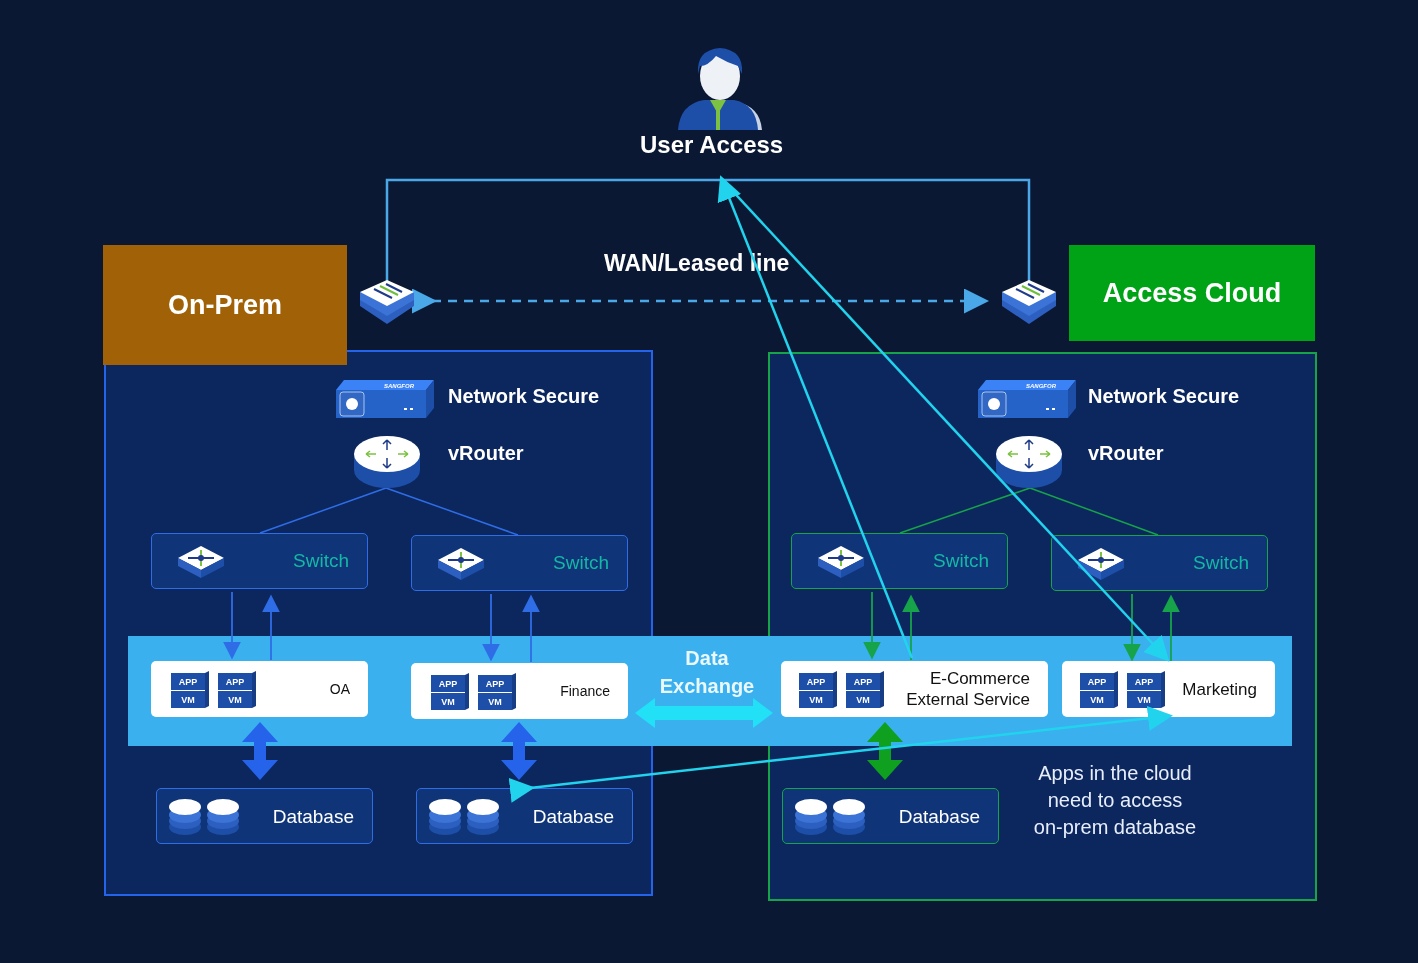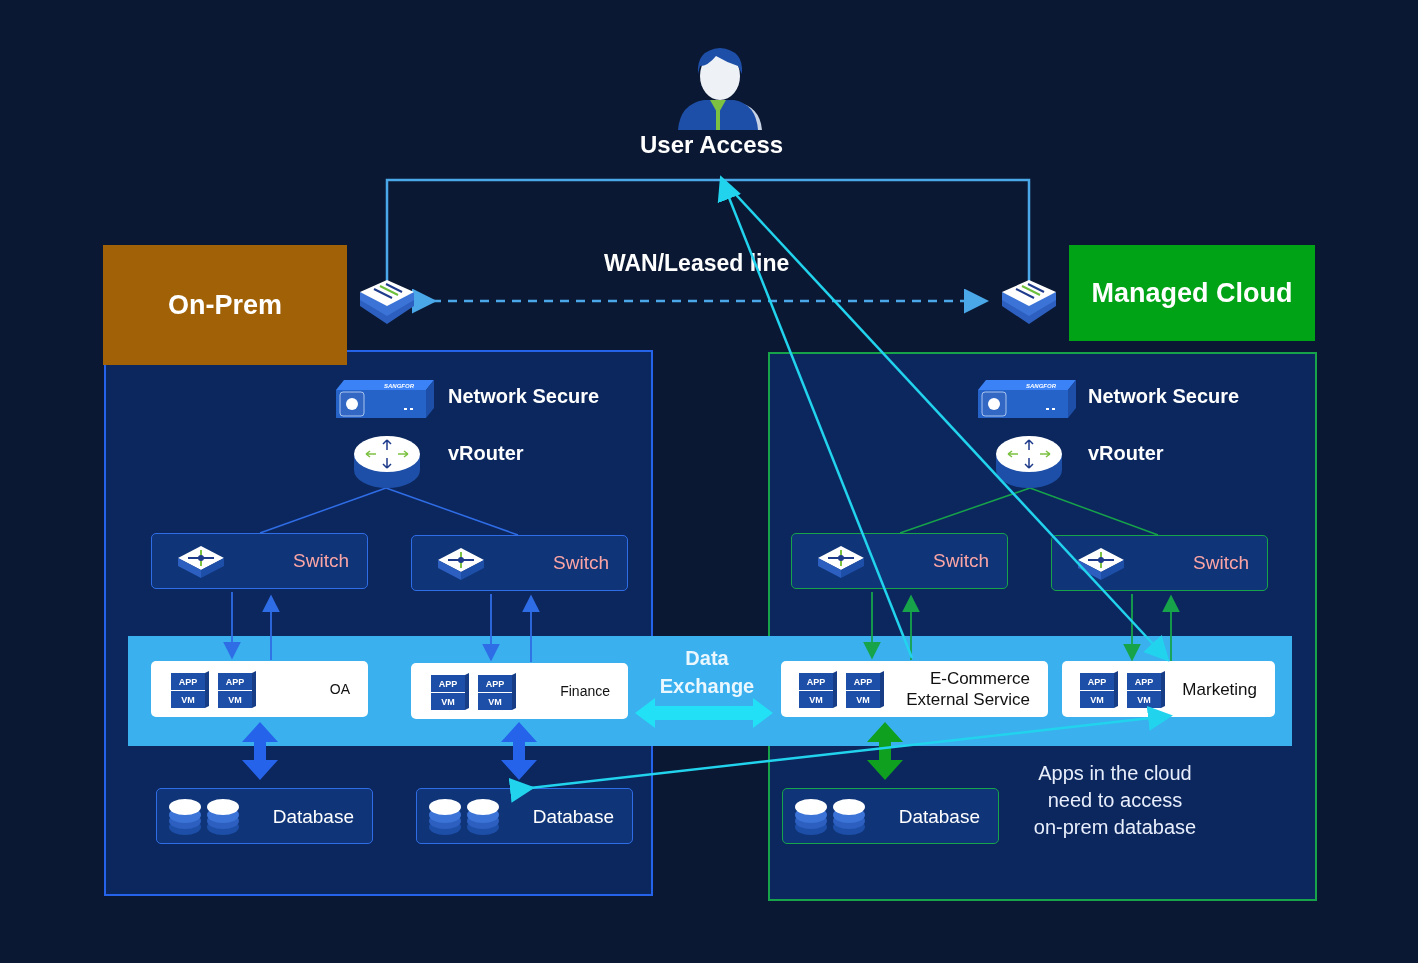--- a/index.html
+++ b/index.html
@@ -6,21 +6,21 @@
   body{width:1418px;height:963px;background:#0b1833;position:relative;overflow:hidden;font-family:"Liberation Sans",sans-serif;color:#fff;}
   .abs{position:absolute;}
   .zone{position:absolute;background:#0c275e;}
   .zone-left{left:104px;top:350px;width:545px;height:542px;border:2px solid #2563eb;}
   .zone-right{left:768px;top:352px;width:545px;height:545px;border:2px solid #16a34a;}
   .cloud-label{position:absolute;display:flex;align-items:center;justify-content:center;text-align:center;font-weight:bold;font-size:27px;line-height:36px;color:#fff;}
   .onprem-label{left:103px;top:245px;width:244px;height:120px;background:#a16207;}
   .managed-label{left:1069px;top:245px;width:246px;height:96px;background:#00a316;}
   .title-text{position:absolute;font-weight:bold;font-size:24px;color:#fff;}
   .dev-label{position:absolute;font-weight:bold;font-size:20px;color:#fff;}
-  .switch-box{position:absolute;height:56px;border-radius:5px;background:#0f3478;display:flex;align-items:center;justify-content:flex-end;padding-right:18px;box-sizing:border-box;font-size:19px;color:#fca5a5;}
+  .switch-box{position:absolute;height:56px;border-radius:5px;background:#0f3478;display:flex;align-items:center;justify-content:flex-end;padding-right:18px;box-sizing:border-box;font-size:19px;color:#14b8a6;}
   .switch-blue{border:1.5px solid #2f6de6;}
   .switch-green{border:1.5px solid #16a34a;}
   .band{position:absolute;left:128px;top:636px;width:1164px;height:110px;background:#3ab0ee;}
   .app-box{position:absolute;background:#fff;border-radius:5px;height:56px;display:flex;align-items:center;box-sizing:border-box;color:#0b1220;}
   .app-label{position:absolute;right:18px;font-size:14px;color:#111;text-align:right;line-height:21px;}
   .appvm{position:absolute;top:10px;width:38px;height:38px;}
   .db-box{position:absolute;height:56px;border-radius:5px;background:#0f3478;box-sizing:border-box;font-size:19px;color:#fff;}
   .db-blue{border:1.5px solid #2f6de6;}
   .db-green{border:1.5px solid #16a34a;}
   .db-label{position:absolute;right:18px;top:17px;}
@@ -33,21 +33,21 @@
 
 <div class="zone zone-left"></div>
 <div class="zone zone-right"></div>
 
 <div class="cloud-label onprem-label">
   <div>
       <div>On-Prem</div>
     </div>
 </div>
 <div class="cloud-label managed-label">
-  <span>Managed Cloud</span>
+  <span>Access Cloud</span>
 </div>
 
 <div class="band"></div>
 
 <svg class="overlay" width="1418" height="963">
   <defs>
     <marker id="arB" markerWidth="10" markerHeight="10" refX="8" refY="5" orient="auto">
         <path d="M0,0 L10,5 L0,10 z" fill="#2f6de6"></path>
       </marker>
     <marker id="arG" markerWidth="10" markerHeight="10" refX="8" refY="5" orient="auto">

